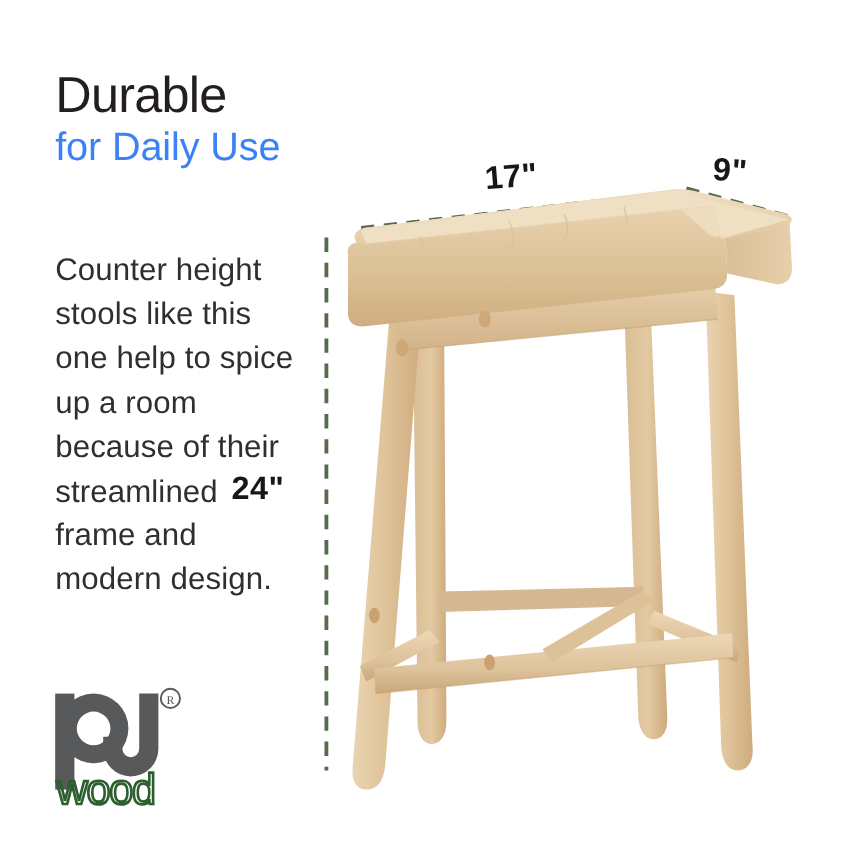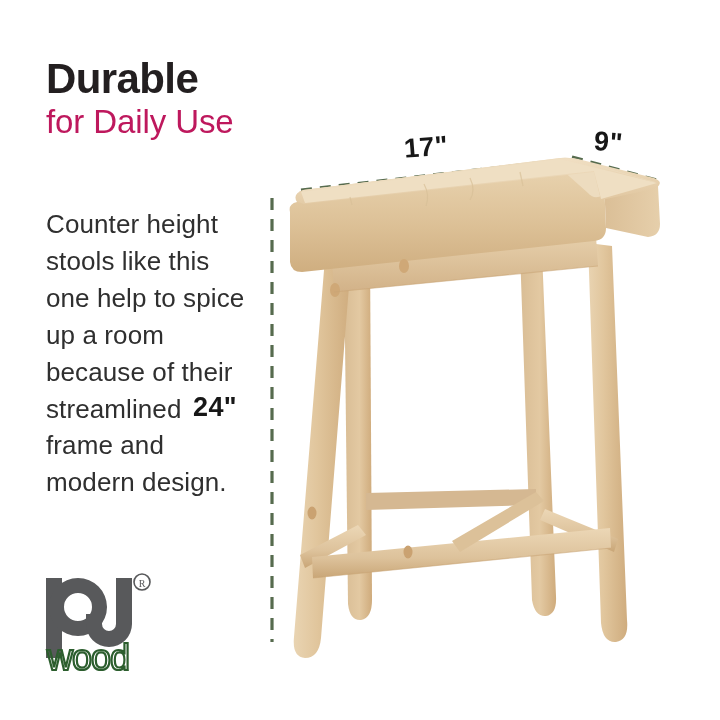--- a/index.html
+++ b/index.html
@@ -22,31 +22,31 @@
 
   
   .headline-block {
     position: absolute;
     left: 46px;
     top: 58px;
     width: 300px;
   }
   .headline-main {
     font-size: 42px;
-    font-weight: 700;
+    font-weight: 400;
     letter-spacing: -0.6px;
     color: #231f20;
     line-height: 1.02;
     margin: 0;
   }
   .headline-sub {
     font-size: 33px;
     font-weight: 300;
     letter-spacing: -0.1px;
-    color: #be185d;
+    color: #3b82f6;
     line-height: 1.12;
     margin: 3px 0 0 0;
   }
 
   
   .body-copy {
     position: absolute;
     left: 46px;
     top: 180px;
     width: 208px;

